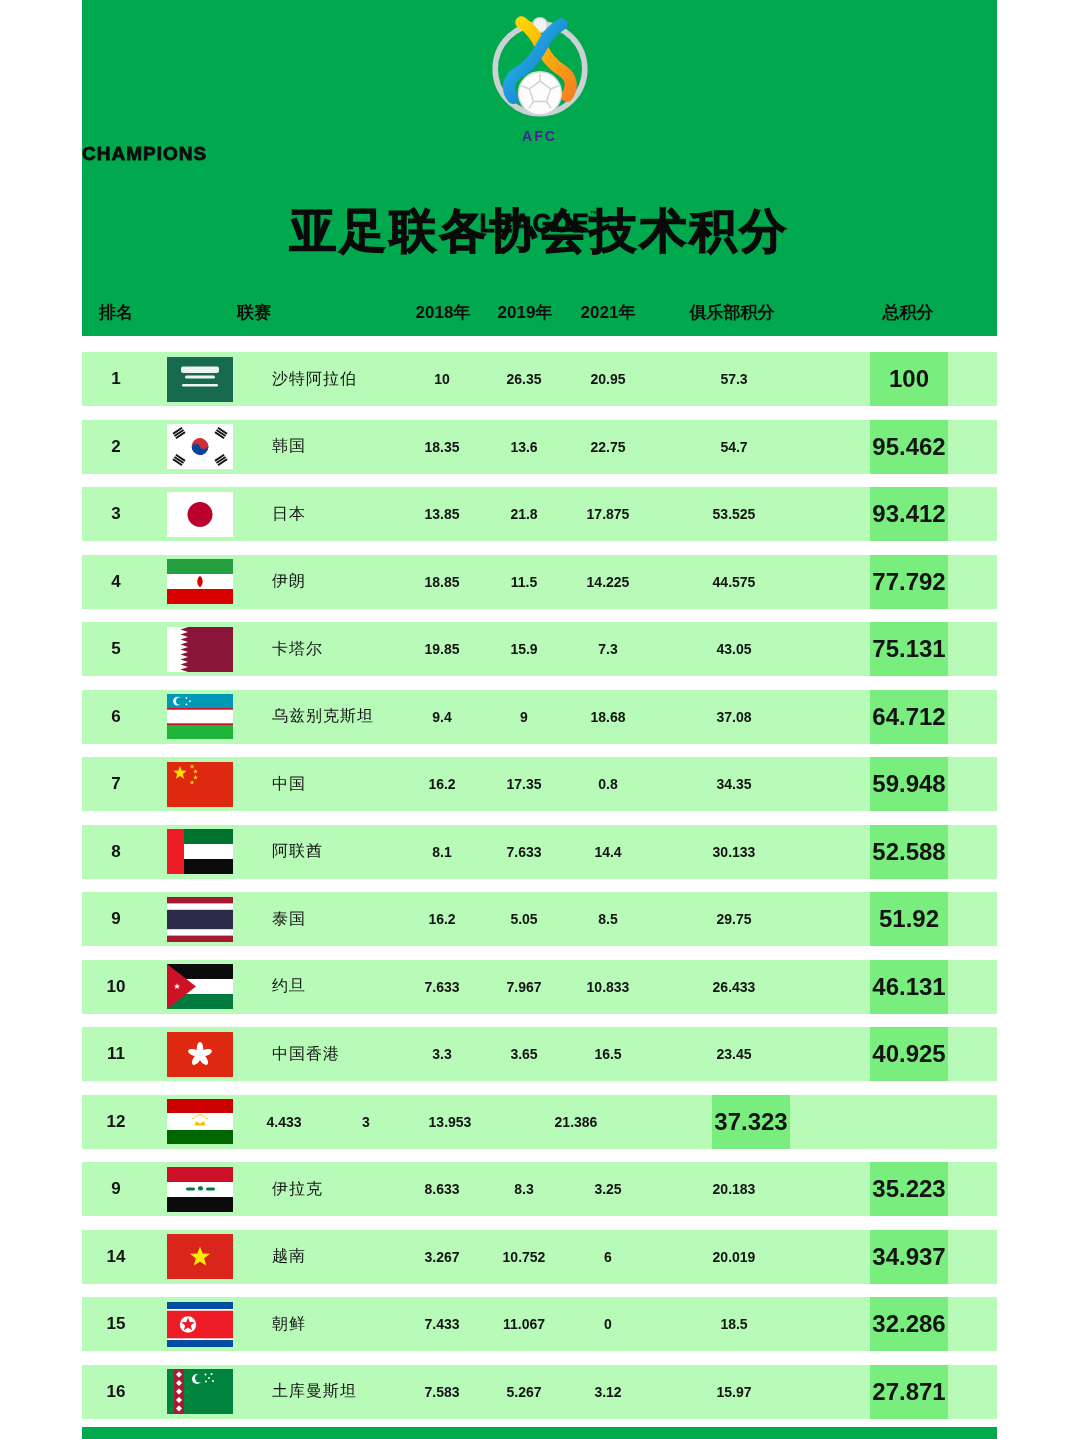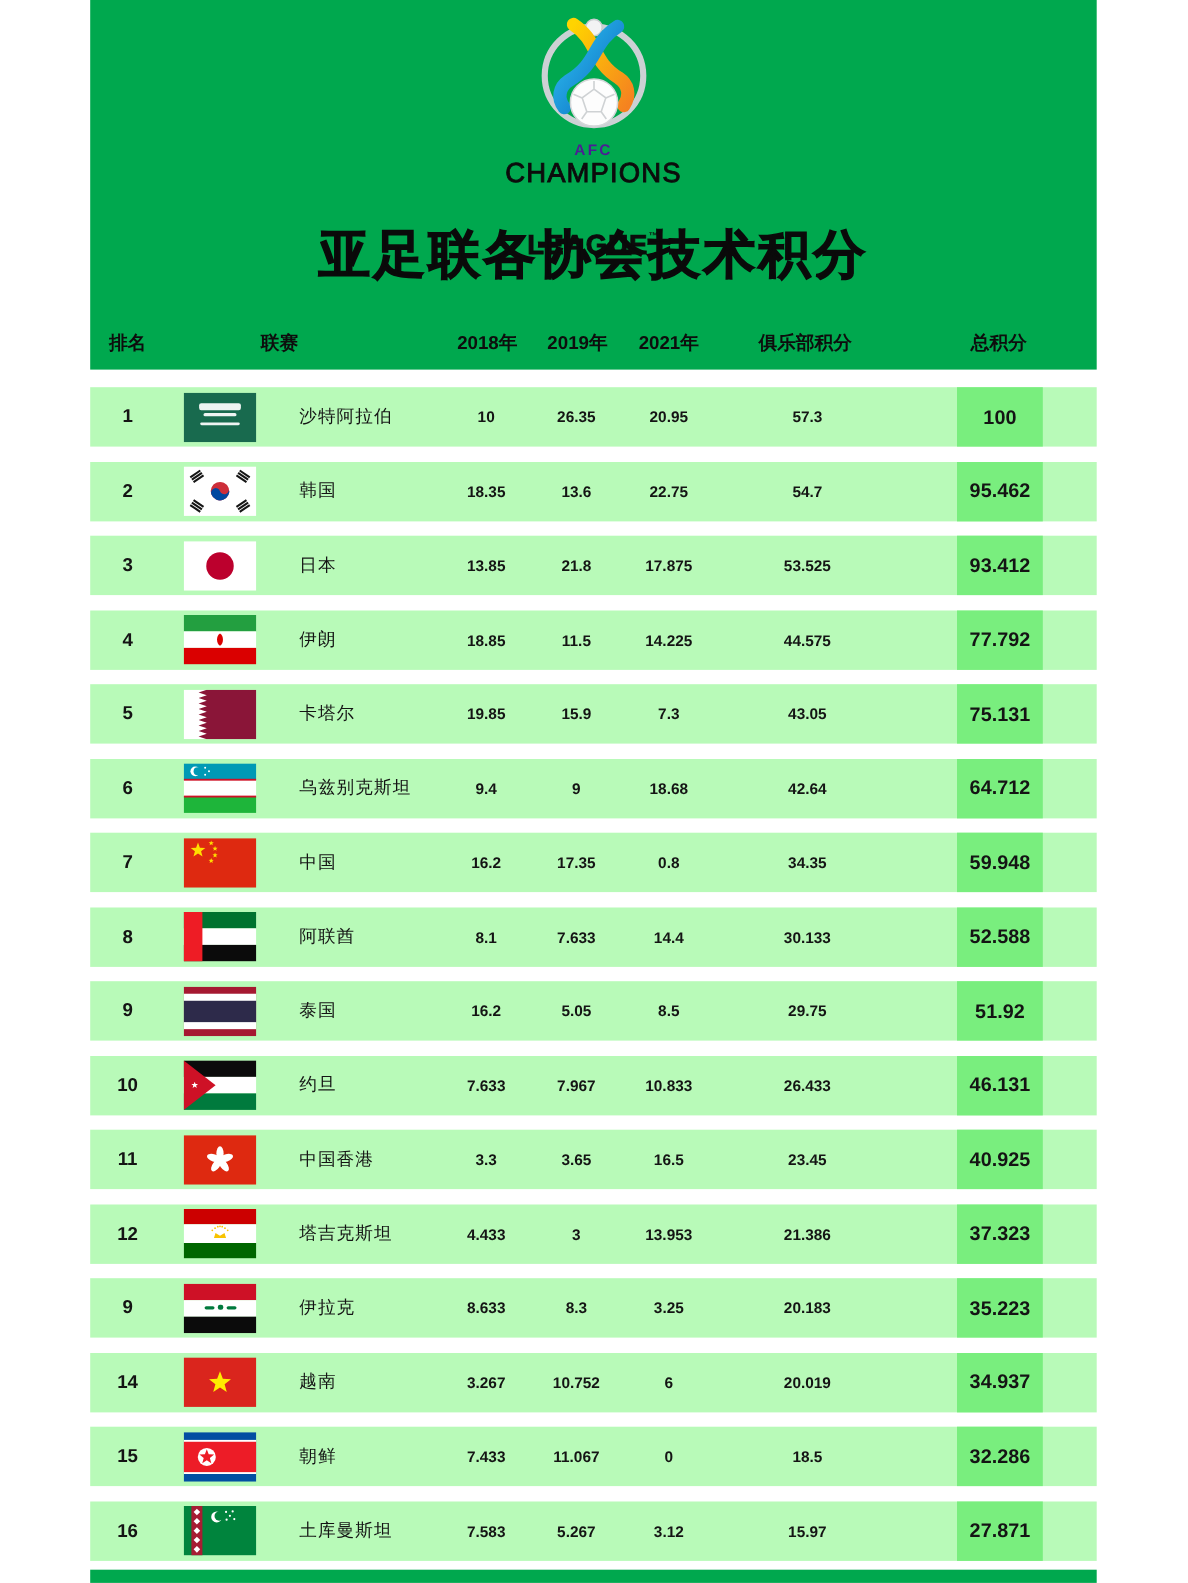--- a/index.html
+++ b/index.html
@@ -11,22 +11,22 @@
   html,body{margin:0;padding:0;background:#fff;}
   .page{position:relative;width:1080px;height:1439px;background:#fff;overflow:hidden;
         font-family:"Liberation Sans","DejaVu Sans",sans-serif;color:var(--ink);}
   .content{position:absolute;left:82px;top:0;width:915px;height:1439px;}
 
   
   .hero{position:absolute;left:0;top:0;width:100%;height:336px;background:var(--green);}
   .logo-ball{position:absolute;top:14px;left:50%;transform:translateX(-50%);}
   .logo-afc{position:absolute;top:128px;width:100%;text-align:center;
             font-size:14px;font-weight:bold;letter-spacing:2px;color:#4c1d95;}
-  .logo-champions{position:absolute;top:143px;width:100%;text-align:center;
-            font-size:25px;font-weight:normal;letter-spacing:1px;color:#0c0c0c;-webkit-text-stroke:0.8px #0c0c0c;}
+  .logo-champions{position:absolute;top:143px;width:100%;
+            font-size:19px;font-weight:bold;letter-spacing:1px;color:#0c0c0c;-webkit-text-stroke:0.8px #0c0c0c;}
   .logo-league{position:absolute;top:169px;width:100%;text-align:center;
             font-size:25px;font-weight:bold;letter-spacing:1px;color:#0c0c0c;margin-top:40px;-webkit-text-stroke:0.8px #0c0c0c;}
   .logo-league .tm{font-size:9px;vertical-align:top;-webkit-text-stroke:0;}
   .title{position:absolute;top:200px;width:100%;text-align:center;margin:0;
          font-size:47px;font-weight:bold;letter-spacing:3px;color:#0a0a0a;-webkit-text-stroke:1.2px #0a0a0a;}
 
   
   .thead{position:absolute;left:0;top:288px;width:100%;height:48px;}
   .th{position:absolute;top:50%;transform:translate(-50%,-50%);
       font-size:17px;font-weight:bold;color:#0d0d0d;white-space:nowrap;}
@@ -41,21 +41,21 @@
   .c-flag{width:100px;}
   .c-flag svg{display:block;}
   .c-country{width:158px;justify-content:flex-start;padding-left:22px;
              font-size:16px;font-weight:normal;letter-spacing:1px;white-space:nowrap;}
   .c-num{font-size:14px;font-weight:bold;}
   .c-2018{width:68px;}
   .c-2019{width:96px;}
   .c-2021{width:72px;}
   .c-club{width:180px;}
   .spacer{width:46px;}
-  .c-total{width:78px;background:var(--total);font-size:18px;font-weight:bold;}
+  .c-total{width:78px;background:var(--total);font-size:24px;font-weight:bold;}
 
   .footer-bar{position:absolute;left:0;top:1427px;width:100%;height:12px;background:var(--green);}
 </style>
 </head>
 <body>
 
 <div class="page">
   <div class="content">
 
     <div class="hero">
@@ -221,21 +221,21 @@
                 <circle cx="19.5" cy="4" r="0.9"></circle>
                 <circle cx="23" cy="7.2" r="0.9"></circle>
                 <circle cx="19.5" cy="10.4" r="0.9"></circle>
               </g>
             </svg>
           </span>
           <span class="cell c-country">乌兹别克斯坦</span>
           <span class="cell c-num c-2018">9.4</span>
           <span class="cell c-num c-2019">9</span>
           <span class="cell c-num c-2021">18.68</span>
-          <span class="cell c-num c-club">42.64</span>
+          <span class="cell c-num c-club">37.08</span>
           <span class="cell spacer"></span>
           <span class="cell c-total">64.712</span>
         </div>
         <div class="row">
           <span class="cell c-rank">7</span>
           <span class="cell c-flag">
             <svg width="66" height="45" viewBox="0 0 66 45">
               <rect width="66" height="45" fill="#de2910"></rect>
     <polygon points="13.00,4.00 14.73,8.62 19.66,8.84 15.80,11.91 17.11,16.66 13.00,13.94 8.89,16.66 10.20,11.91 6.34,8.84 11.27,8.62" fill="#ffde00"></polygon>
               <polygon points="25.00,2.00 25.62,3.65 27.38,3.73 26.00,4.82 26.47,6.52 25.00,5.55 23.53,6.52 24.00,4.82 22.62,3.73 24.38,3.65" fill="#ffde00"></polygon>
@@ -340,21 +340,20 @@
       <circle cx="26" cy="19.5" r="0.8"></circle>
                 <circle cx="28.5" cy="17.5" r="0.8"></circle>
                 <circle cx="31" cy="16.2" r="0.8"></circle>
       <circle cx="33" cy="15.8" r="0.8"></circle>
                 <circle cx="35" cy="16.2" r="0.8"></circle>
                 <circle cx="37.5" cy="17.5" r="0.8"></circle>
       <circle cx="40" cy="19.5" r="0.8"></circle>
               </g>
             </svg>
           </span>
-          <span class="cell c-country">塔吉克斯坦</span>
           <span class="cell c-num c-2018">4.433</span>
           <span class="cell c-num c-2019">3</span>
           <span class="cell c-num c-2021">13.953</span>
           <span class="cell c-num c-club">21.386</span>
           <span class="cell spacer"></span>
           <span class="cell c-total">37.323</span>
         </div>
         <div class="row">
           <span class="cell c-rank">9</span>
           <span class="cell c-flag">

